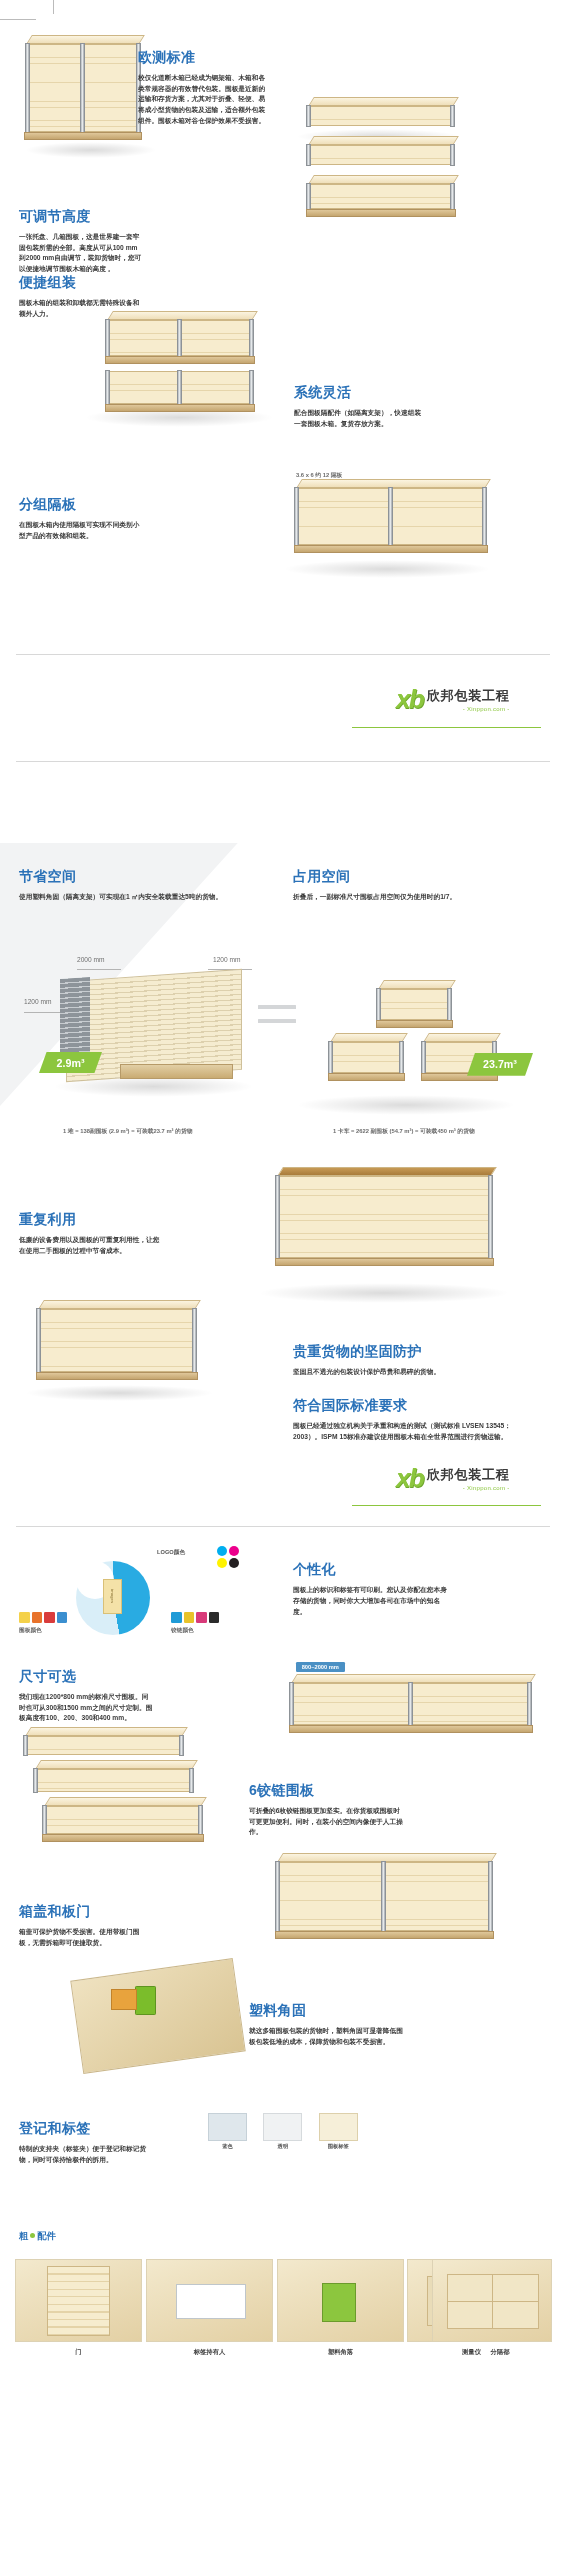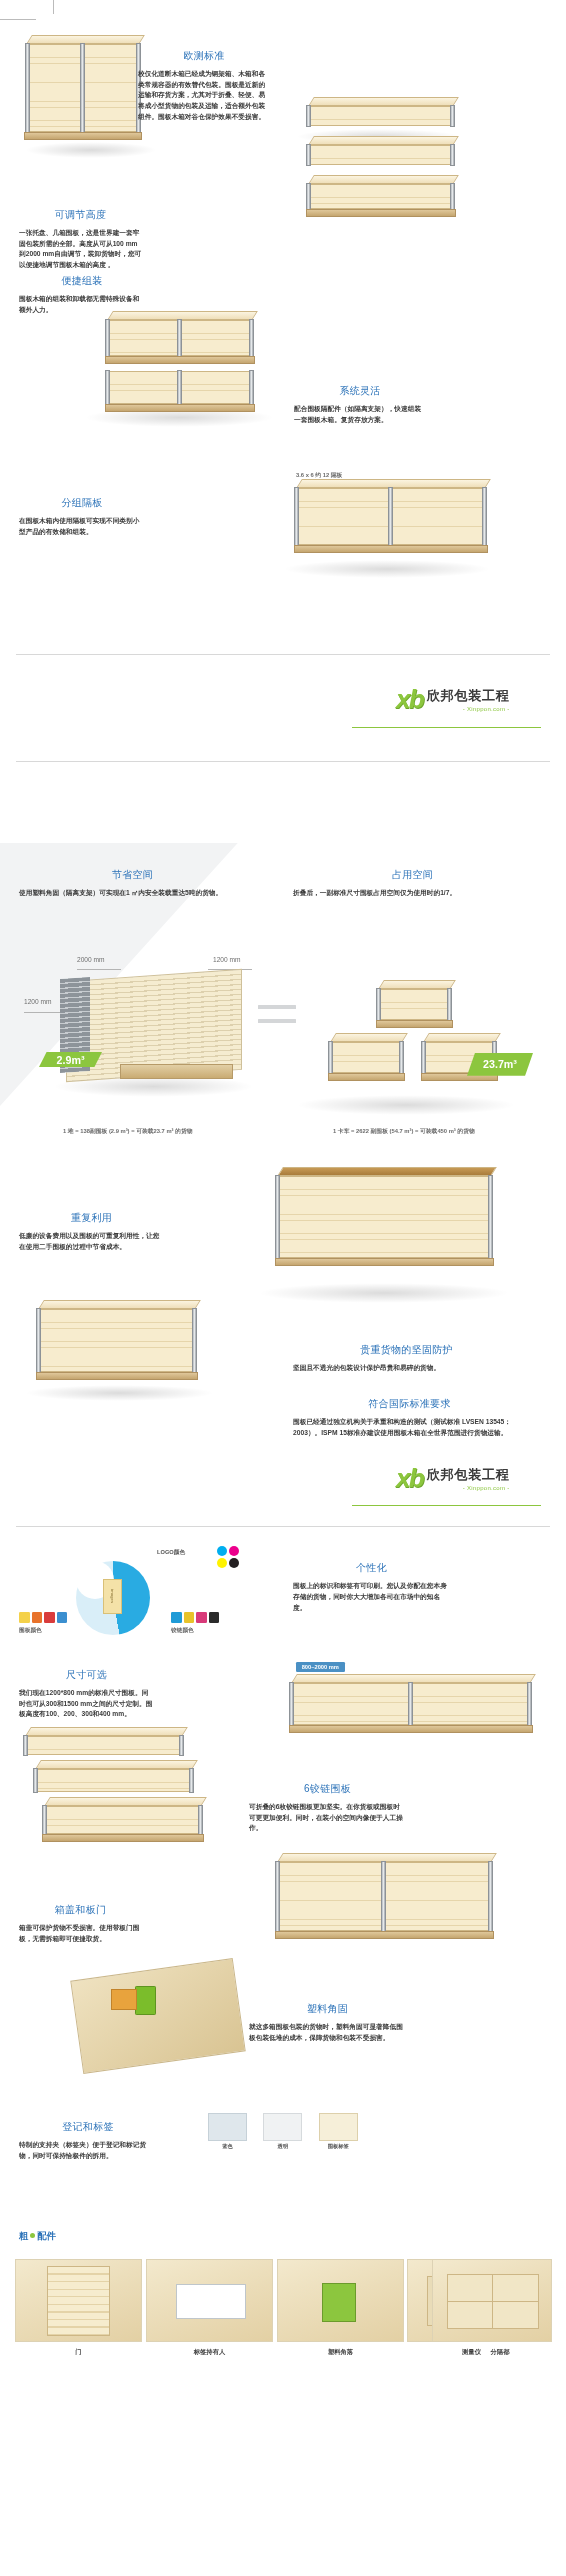--- a/index.html
+++ b/index.html
@@ -23,22 +23,22 @@
     background:#2a465e;
     clip-path: polygon(0 0, 100% 0, 73% 100%, 0 100%);
     display:flex; align-items:center;
   }
   .banner-title {
     color:#fff; font-size:12px; font-weight:bold;
     letter-spacing:0.9px; padding-left:15px;
   }
 
   h3.blue {
-    color:#2b72b8; font-size:10px; font-weight:normal;
-    margin-bottom:5.7px; letter-spacing:0.3px;text-align:center;
+    color:#2b72b8; font-size:14px; font-weight:bold;
+    margin-bottom:5.7px; letter-spacing:0.3px;
   }
   p.body {
     font-size:6.7px; line-height:1.62; color:#3b3b3b; font-weight:bold;
   }
   .txt { position:absolute; }
   .pallet {
     background: linear-gradient(180deg,#e2cfa5,#c9ab73);
     position:absolute; border:0.6px solid #b69a68;
   }
   .shadowy { position:absolute; background:radial-gradient(ellipse at center, rgba(0,0,0,.14), rgba(0,0,0,0) 70%); }
@@ -283,21 +283,21 @@
 
     <div class="shadowy" style="left:53px;top:233px;width:201px;height:21.4px;"></div>
     <div style="position:absolute;left:66px;top:132px;width:176px;height:101px;
          background:repeating-linear-gradient(to bottom,#f5ecd0 0 3.8px,#ddd0ad 3.8px 5px);
          border:0.6px solid #cfc09a; transform:skewY(-4deg);"></div>
     <div style="position:absolute;left:60px;top:135px;width:30px;height:94px;
          background:repeating-linear-gradient(to bottom,#8d949a 0 3.8px,#c7ccd0 3.8px 5px);
          transform:skewY(-4deg);"></div>
     <div class="pallet" style="left:120px;top:221px;width:113px;height:15px;"></div>
 
-    <div class="green-badge" style="left:39px;top:209px;width:63px;height:15px;">
+    <div class="green-badge" style="left:39px;top:209px;width:63px;height:21px;">
       <span>2.9m³</span>
     </div>
 
     <div class="eqbar" style="left:258px;top:162px;width:38px;"></div>
     <div class="eqbar" style="left:258px;top:176px;width:38px;"></div>
 
     <div class="shadowy" style="left:296px;top:252px;width:220px;height:20px;"></div>
     <div class="crate" style="left:378px;top:146px;width:72px;height:31px;">
       <div class="top"></div>
       <div class="face"></div>

